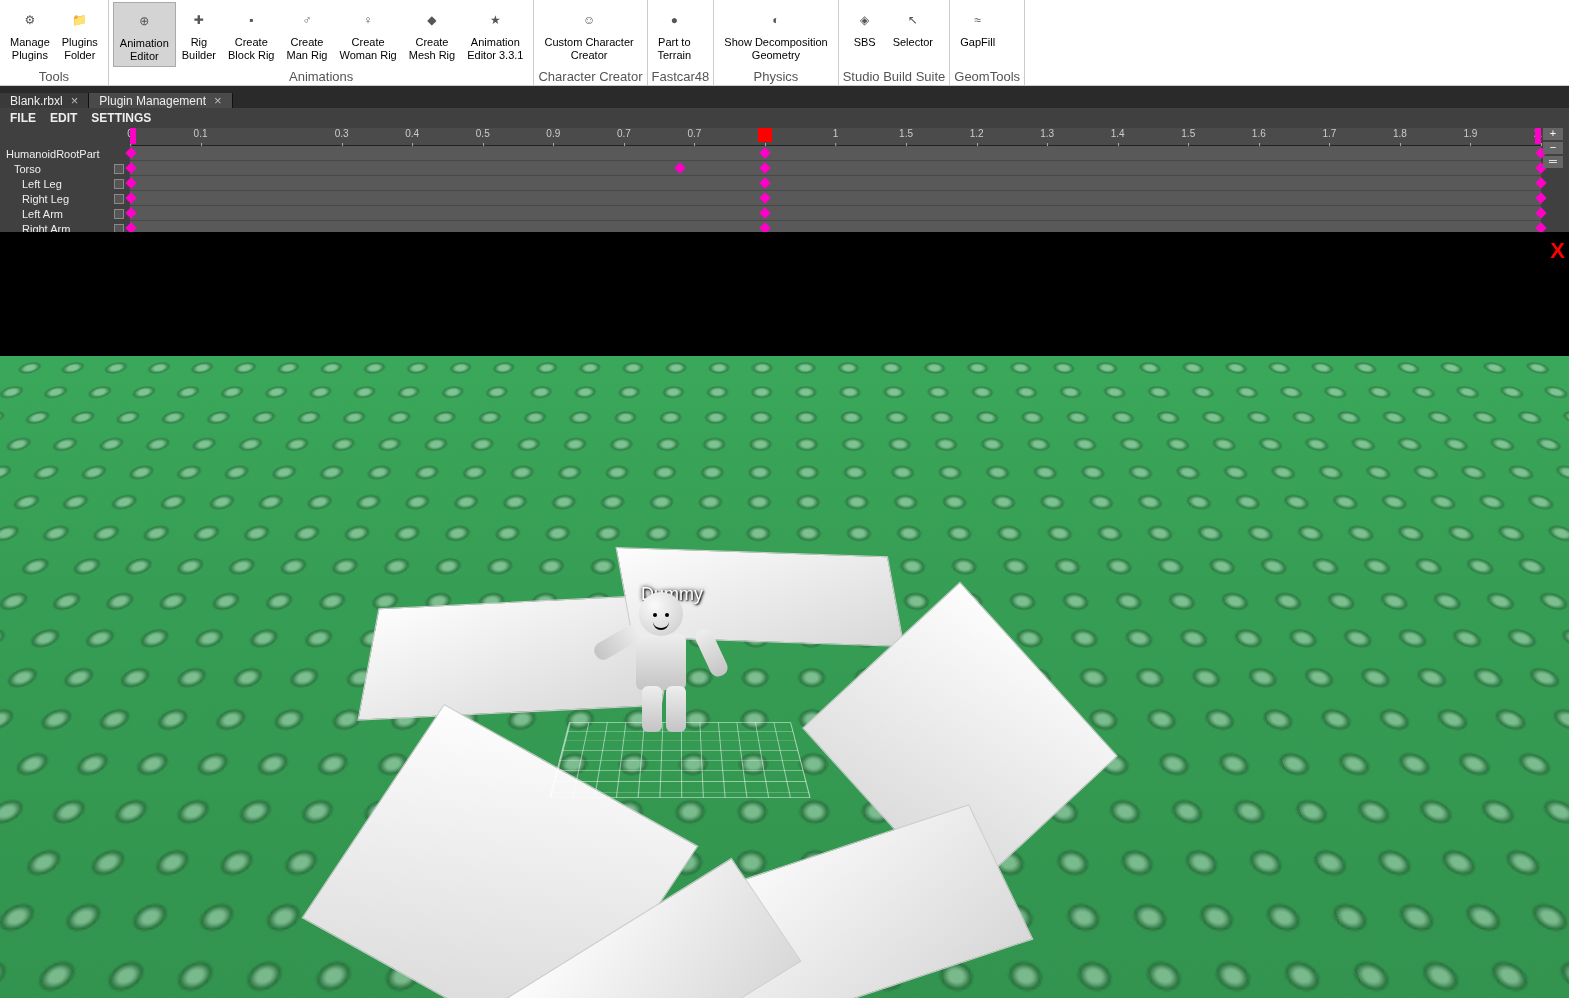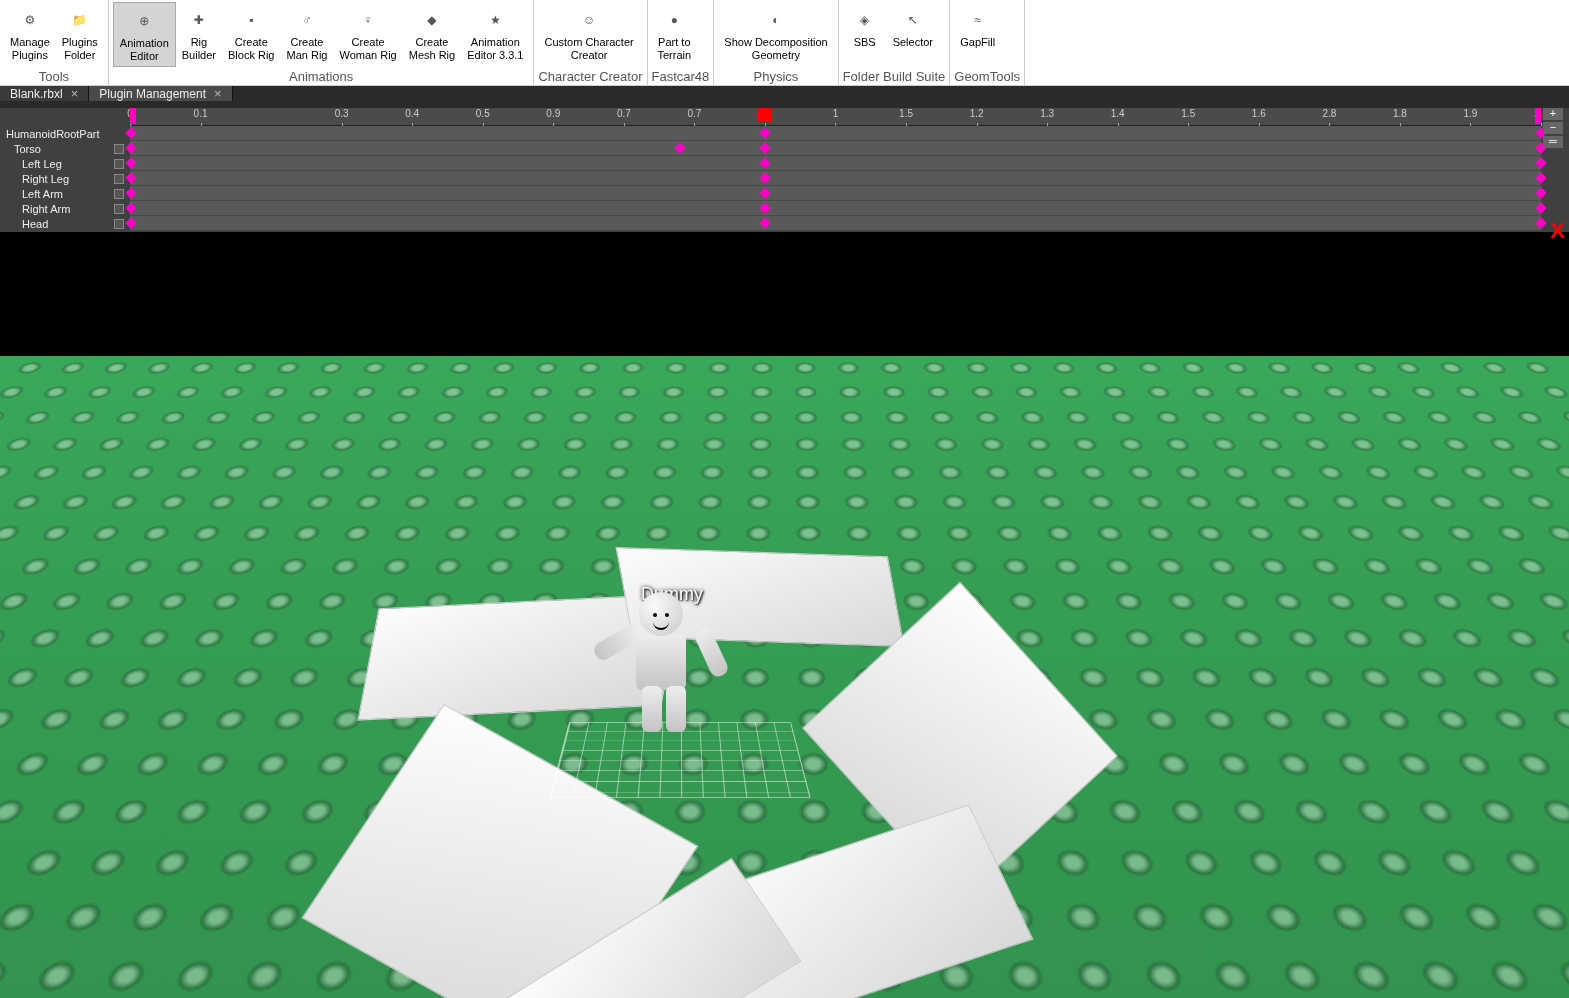--- a/index.html
+++ b/index.html
@@ -7,21 +7,21 @@
   
   .ribbon { background: #fff; display: flex; border-bottom: 1px solid #ccc; height: 86px; }
   .ribbon-group { display: flex; flex-direction: column; border-right: 1px solid #ccc; padding: 2px 4px 0 4px; }
   .ribbon-buttons { display: flex; flex: 1; }
   .ribbon-btn { display: flex; flex-direction: column; align-items: center; justify-content: flex-start; padding: 4px 6px 2px 6px; min-width: 44px; cursor: pointer; }
   .ribbon-btn.selected { background: #d4d4d4; border: 1px solid #aaa; }
   .ribbon-btn .icon-slot { width: 28px; height: 28px; display: flex; align-items: center; justify-content: center; color: #555; }
   .ribbon-btn .label { text-align: center; font-size: 11px; line-height: 13px; color: #000; margin-top: 2px; white-space: pre; }
   .ribbon-group-label { text-align: center; font-size: 13px; color: #555; padding: 2px 0 1px 0; }
   
-  .tabs { background: #2a2a2a; display: flex; height: 22px; align-items: flex-start; }
+  .tabs { background: #2a2a2a; display: flex; height: 22px; align-items: flex-end; }
   .tab { display: flex; align-items: center; padding: 0 10px; color: #eee; font-size: 12px; border-right: 1px solid #111; background: #3a3a3a; gap: 8px; cursor: pointer;}
   .tab.active { background: #4a4a4a; }
   .tab .close { color: #bbb; font-size: 13px; cursor: pointer;}
   .anim-menu { display: flex; gap: 14px; padding: 3px 10px; font-size: 12px; font-weight: bold; color: #eee; }
   .anim-menu span { cursor: pointer; }
   
   .timeline-ruler { position: relative; height: 18px; background: #4b4b4b; border-bottom: 1px solid #222; margin-left: 130px; margin-right: 28px; padding-left: 37px; }
   .ruler-tick { position: absolute; top: 0; font-size: 10px; color: #ccc; transform: translateX(-50%); }
   .ruler-tick::before { content:""; position:absolute; left:50%; top:15px; width:1px; height:3px; background:#aaa;}
   .playhead-handle { position:absolute; top:0; width:14px; height:14px; background:#ff0000; transform: translateX(-50%); }
@@ -177,21 +177,21 @@
         <div class="ribbon-buttons">
           <div class="ribbon-btn">
             <div class="icon-slot">◈</div>
             <div class="label">SBS</div>
           </div>
           <div class="ribbon-btn">
             <div class="icon-slot">↖</div>
             <div class="label">Selector</div>
           </div>
         </div>
-        <div class="ribbon-group-label">Folder Build Suite</div>
+        <div class="ribbon-group-label">Studio Build Suite</div>
       </div>
       <div class="ribbon-group">
         <div class="ribbon-buttons">
           <div class="ribbon-btn">
             <div class="icon-slot">≈</div>
             <div class="label">GapFill</div>
           </div>
         </div>
         <div class="ribbon-group-label">GeomTools</div>
       </div>
@@ -202,40 +202,45 @@
         <span>Blank.rbxl</span>
         <span class="close">×</span>
       </div>
       <div class="tab active">
         <span>Plugin Management</span>
         <span class="close">×</span>
       </div>
     </div>
 
   <div class="anim-wrap">
+    <div class="anim-menu" id="anim-menu">
+        <span>FILE</span>
+        <span>EDIT</span>
+        <span>SETTINGS</span>
+      </div>
     <div style="position:relative;">
       <div class="timeline-ruler" id="ruler">
           <div class="ruler-tick" style="left: 0px;">0</div>
           <div class="ruler-tick" style="left: 70.55px;">0.1</div>
           <div class="ruler-tick" style="left: 149px; margin-top: 24px;">0.2</div>
           <div class="ruler-tick" style="left: 211.65px; text-align: right;">0.3</div>
           <div class="ruler-tick" style="left: 282.2px;">0.4</div>
           <div class="ruler-tick" style="left: 352.75px;">0.5</div>
           <div class="ruler-tick" style="left: 423.3px;">0.9</div>
           <div class="ruler-tick" style="left: 493.85px;">0.7</div>
           <div class="ruler-tick" style="left: 564.4px;">0.7</div>
           <div class="ruler-tick" style="left: 634.95px;">0.9</div>
           <div class="ruler-tick" style="left: 705.5px;">1</div>
           <div class="ruler-tick" style="left: 776.05px;">1.5</div>
           <div class="ruler-tick" style="left: 846.6px;">1.2</div>
           <div class="ruler-tick" style="left: 917.15px;">1.3</div>
           <div class="ruler-tick" style="left: 987.7px;">1.4</div>
           <div class="ruler-tick" style="left: 1058.25px;">1.5</div>
           <div class="ruler-tick" style="left: 1128.8px;">1.6</div>
-          <div class="ruler-tick" style="left: 1199.35px;">2.8</div>
+          <div class="ruler-tick" style="left: 1199.35px;">1.7</div>
           <div class="ruler-tick" style="left: 1269.9px;">1.8</div>
           <div class="ruler-tick" style="left: 1340.45px;">1.9</div>
           <div class="ruler-tick" style="left: 1411px;">2.0</div>
           <div class="playhead-handle" style="left: 634.95px;"></div>
           <div class="play-line" style="left: 634.95px;"></div>
           <div class="scrubber-start" style="left: 0px;"></div>
           <div class="scrubber-end" style="left: 1405px;"></div>
         </div>
       <div class="tracks-area">
         <div class="tracklist" id="tracklist">

